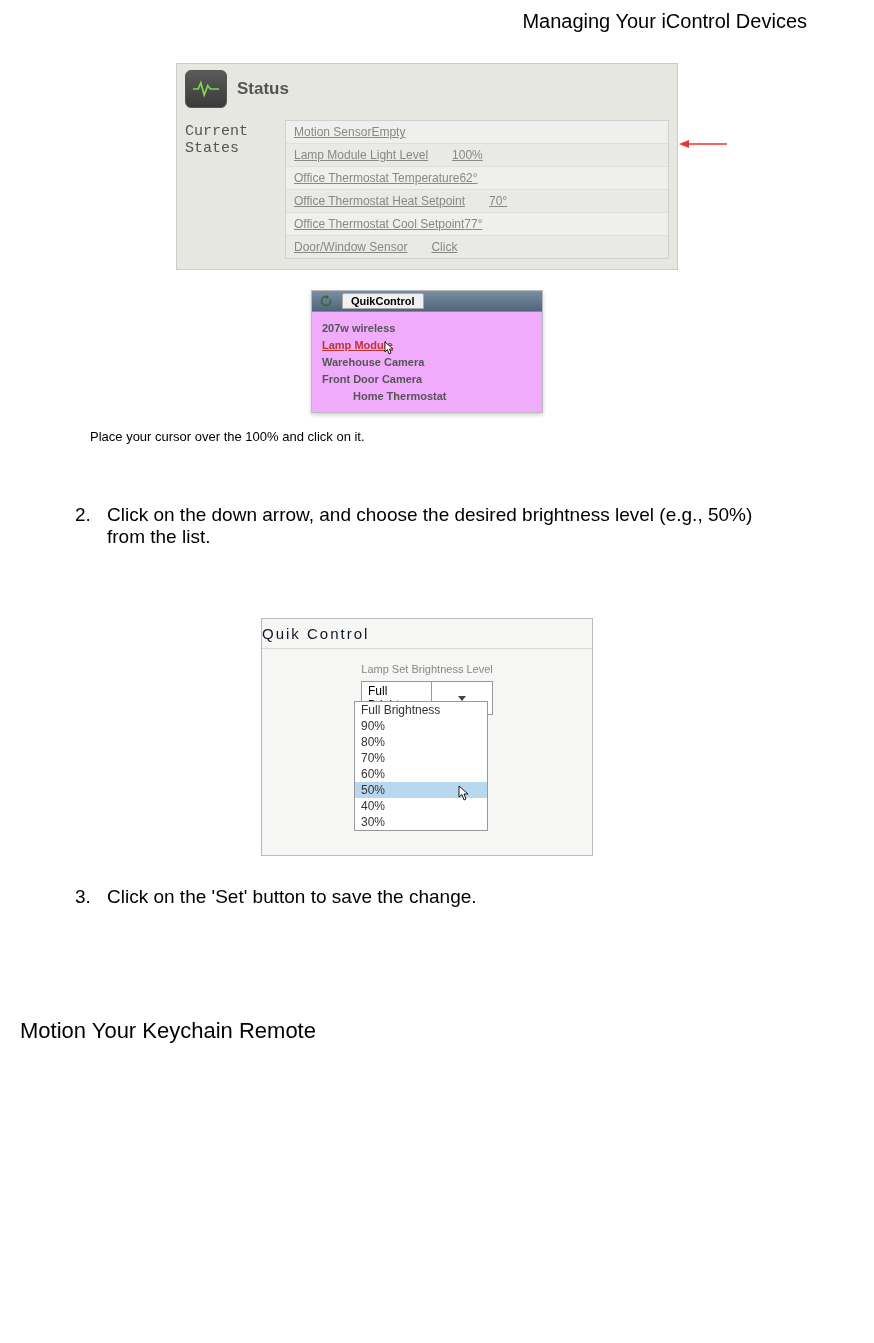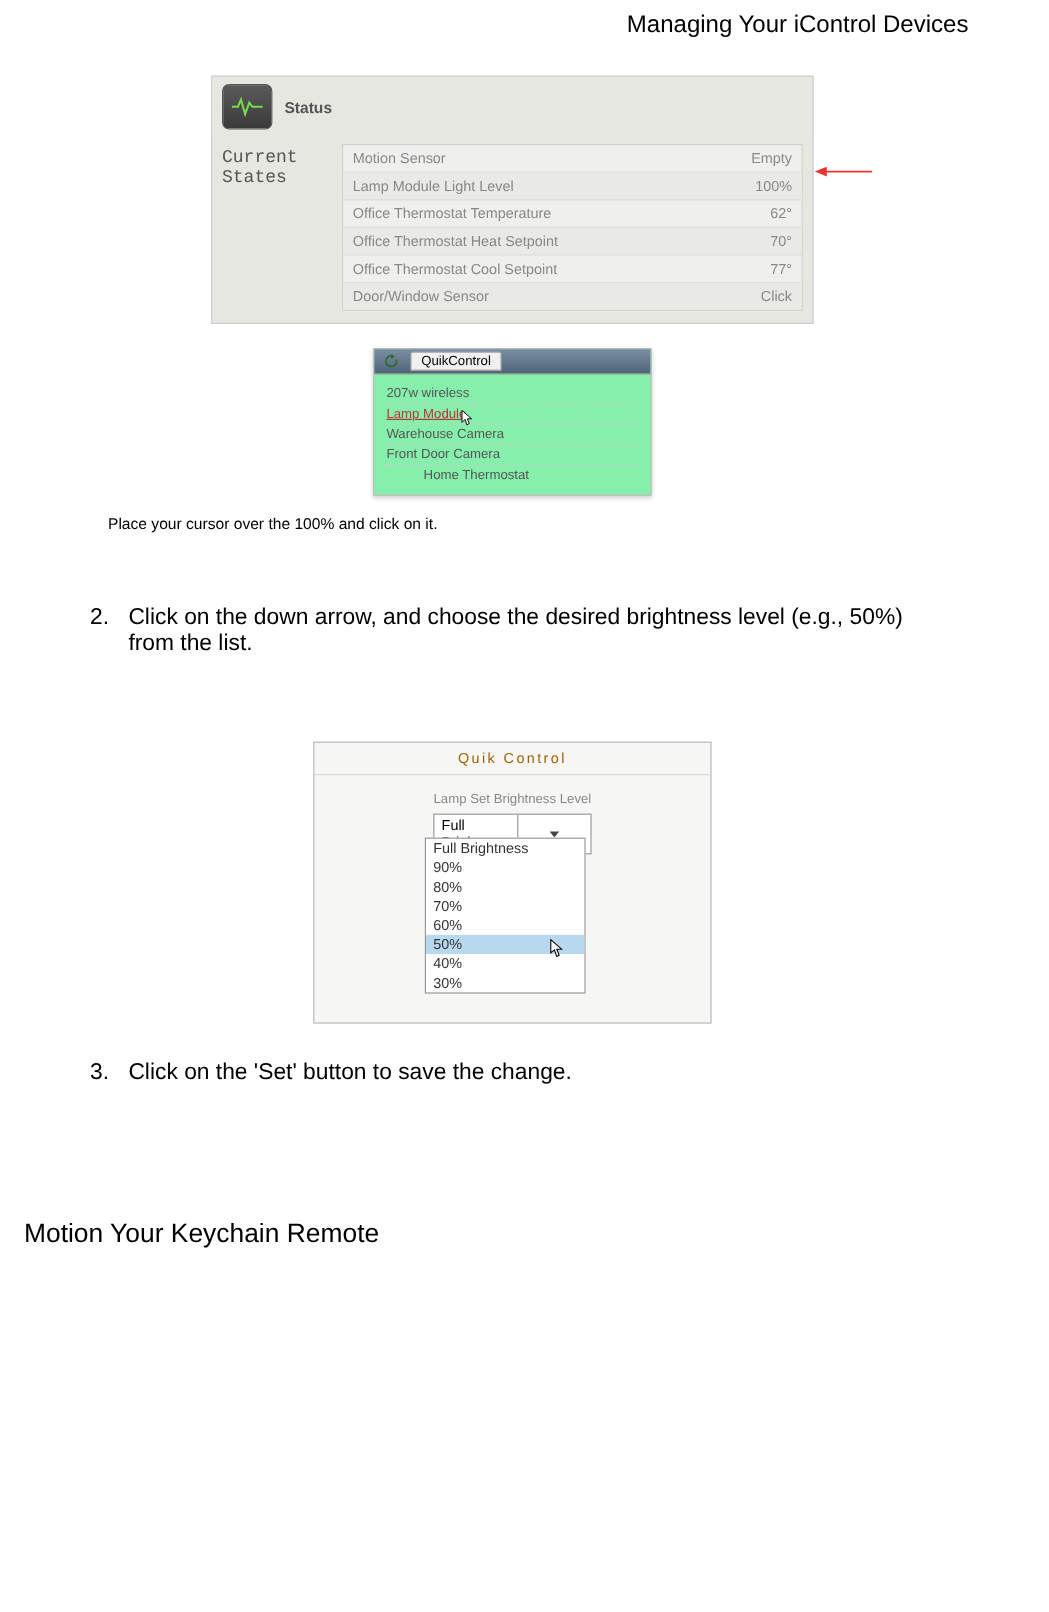--- a/index.html
+++ b/index.html
@@ -39,21 +39,21 @@
     background: linear-gradient(#5a5a5a,#3a3a3a);
     border: 1px solid #555;
     border-radius: 6px;
     display: flex;
     align-items: center;
     justify-content: center;
     margin-right: 10px;
   }
   .status-icon svg { width: 26px; height: 20px; }
   .status-label {
-    font-size: 13px;
+    font-size: 17px;
     color: #555;
     margin-right: 14px;
     font-weight: bold;
   }
   .sleep-pill {
     display: flex;
     align-items: center;
     background: linear-gradient(#f5f5f2,#dcdcd6);
     border: 1px solid #bbb;
     border-radius: 12px;
@@ -79,42 +79,43 @@
   }
   .states-table {
     flex: 1;
     border: 1px solid #d0d0cc;
     background: #efefee;
     font-size: 12px;
     color: #888;
   }
   .state-row {
     display: flex;
-    justify-content: space-between;
     padding: 4px 8px;
     border-bottom: 1px solid #dedede;
+    text-decoration: underline;
   }
   .state-row:last-child { border-bottom: none; }
-  .state-row.alt { background: #e9e9e5; }
+  .state-row.alt { background: #e9e9e5; gap: 24px; }
   .state-name { }
   .state-val { }
   .red-arrow {
     position: absolute;
     top: 72px;
     right: -50px;
     height: 1px;
   }
   .red-arrow svg { width: 48px; height: 12px; }
   
   .qc-popup {
     width: 230px;
     margin: 20px auto 10px auto;
     border:1px solid #bbb;
-    background:#86efac;
+    background:#f0abfc;
     box-shadow: 0 2px 4px rgba(0,0,0,0.2);
+    font-weight: bold;
   }
   .qc-titlebar {
     display:flex;
     align-items:center;
     background: linear-gradient(#7b8fa3,#50647a);
     color:#fff;
     font-size:12px;
     padding: 2px 6px;
     border-bottom: 1px solid #888;
   }
@@ -164,23 +165,22 @@
   .step-num { width: 32px; flex-shrink:0; }
   .step-text { flex:1; }
   
   .br-panel {
     width: 330px;
     margin: 70px auto 30px auto;
     border:1px solid #bbb;
     background:#f6f6f5;
   }
   .br-title {
-    font-size:12px;
-    text-align:center;
-    color:#a16207;
+    font-size:15px;
+    color:#0f172a;
     padding: 6px 0;
     border-bottom:1px solid #d8d8d6;
     letter-spacing: 2px;
   }
   .br-label {
     font-size:11px;
     color:#888;
     text-align:center;
     margin-top:14px;
     margin-bottom:6px;

